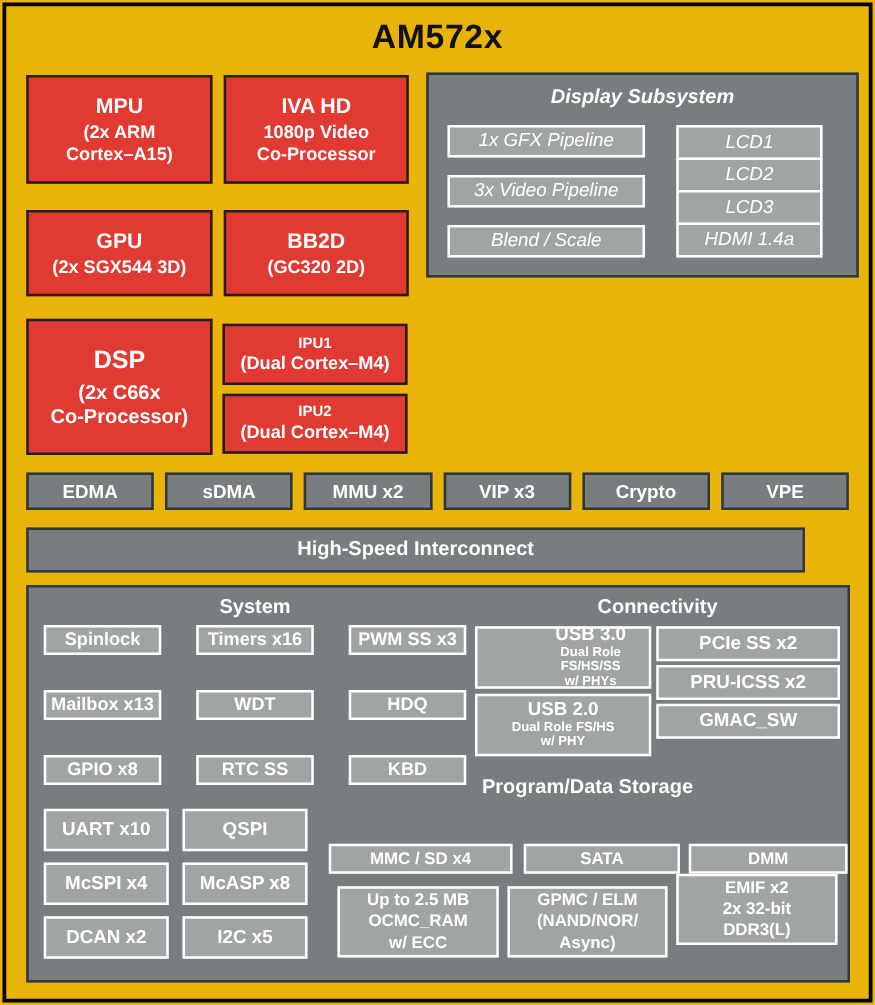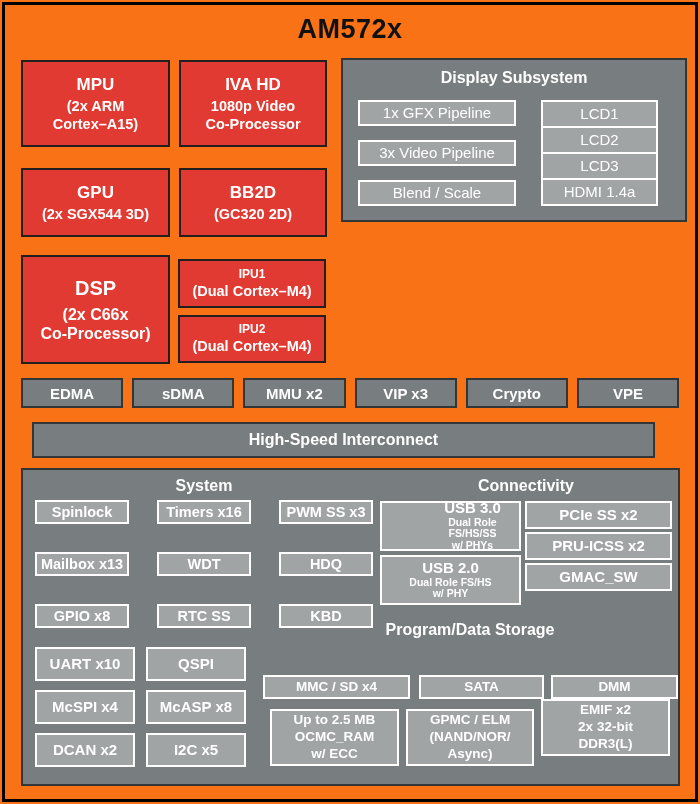--- a/index.html
+++ b/index.html
@@ -1,17 +1,17 @@
 <!DOCTYPE html>
 <html><head>
 <meta charset="utf-8">
 <style>
   html,body{margin:0;padding:0;background:#ffffff;}
   .canvas{
-    position:relative;width:700px;height:804px;background:#f97316;
+    position:relative;width:700px;height:804px;background:#eab308;
     font-family:"Liberation Sans",sans-serif;overflow:hidden;
   }
   .abs{position:absolute;box-sizing:border-box;}
   .frame{position:absolute;left:2px;top:2px;right:2px;bottom:2px;border:3px solid #000;pointer-events:none;}
   .page-title{
     left:0;top:14px;width:700px;text-align:center;
     font-size:27px;font-weight:700;color:#111;letter-spacing:0.5px;
   }
   
   .red{
@@ -90,21 +90,21 @@
   </div>
   <div class="abs red ipu" style="left:178px;top:259px;width:148px;height:49px;">
     <div class="t">IPU1</div>
     <div class="sub">(Dual Cortex–M4)</div>
   </div>
   <div class="abs red ipu" style="left:178px;top:315px;width:148px;height:48px;">
     <div class="t">IPU2</div>
     <div class="sub">(Dual Cortex–M4)</div>
   </div>
 
-  <div class="abs panel" style="left:341px;top:58px;width:346px;height:164px;">
+  <div class="abs panel" style="left:341px;top:58px;width:346px;height:164px;font-style:italic;">
     <div class="abs panel-h" style="left:0;top:9px;width:100%;">Display Subsystem</div>
     <div class="abs disp-left" style="left:15px;top:40px;width:158px;">
       <div class="lite thin">1x GFX Pipeline</div>
       <div class="lite thin">3x Video Pipeline</div>
       <div class="lite thin">Blend / Scale</div>
     </div>
     <div class="abs disp-right" style="left:198px;top:40px;width:117px;">
       <div class="lite thin">LCD1</div>
       <div class="lite thin">LCD2</div>
       <div class="lite thin">LCD3</div>
@@ -114,21 +114,21 @@
 
   <div class="abs dma" style="left:21px;top:378px;width:658px;height:30px;">
     <div class="gblock">EDMA</div>
     <div class="gblock">sDMA</div>
     <div class="gblock">MMU x2</div>
     <div class="gblock">VIP x3</div>
     <div class="gblock">Crypto</div>
     <div class="gblock">VPE</div>
   </div>
 
-  <div class="abs gblock" style="left:32px;top:422px;width:623px;height:36px;font-size:16px;">High-Speed Interconnect</div>
+  <div class="abs gblock" style="left:21px;top:422px;width:623px;height:36px;font-size:16px;">High-Speed Interconnect</div>
 
   <div class="abs panel" style="left:21px;top:468px;width:659px;height:318px;">
 
     <div class="abs panel-h" style="left:12px;top:7px;width:338px;">System</div>
     <div class="abs grid3" style="left:12px;top:30px;width:338px;gap:28px;">
       <div class="lite">Spinlock</div>
       <div class="lite">Timers x16</div>
       <div class="lite">PWM SS x3</div>
       <div class="lite">Mailbox x13</div>
       <div class="lite">WDT</div>

